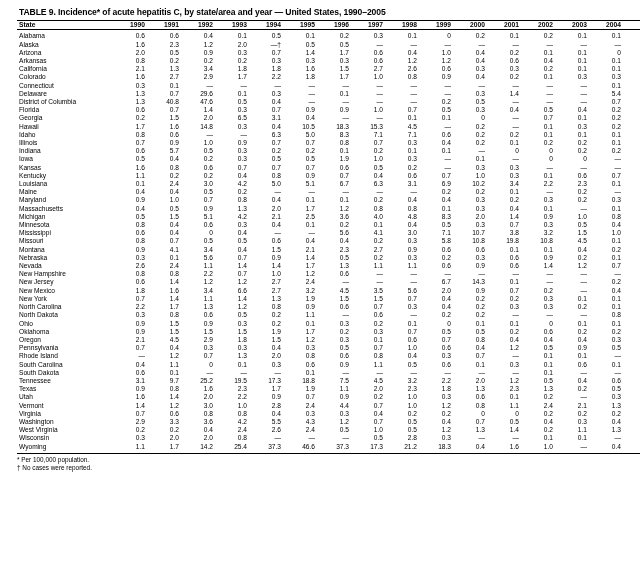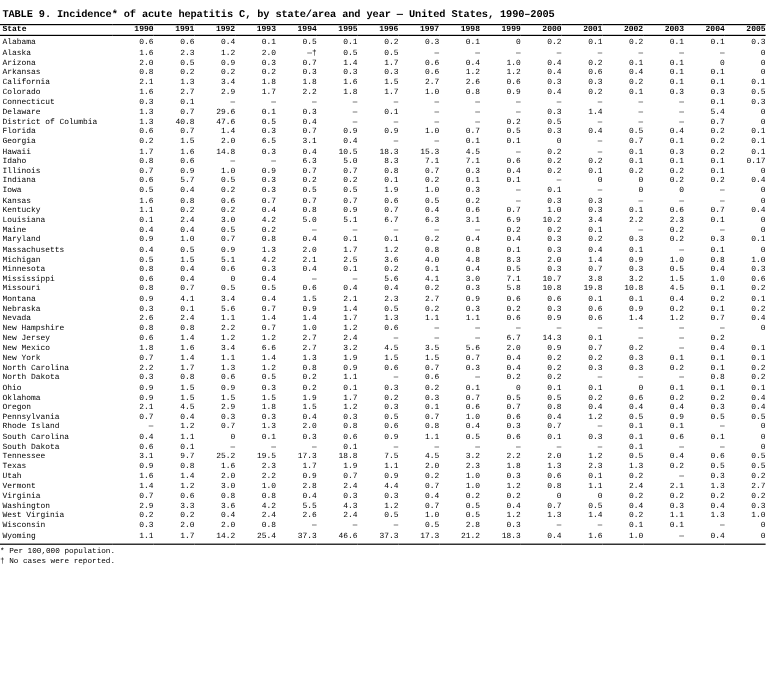--- a/index.html
+++ b/index.html
@@ -7,23 +7,22 @@
     padding: 0;
     background: #ffffff;
   }
   body {
     width: 640px;
     font-family: "Liberation Sans", sans-serif;
     color: #000000;
   }
   .page {
     width: 640px;
-    padding: 4px 4px 2px 0;
+    padding: 4px 4px 2px 17px;
     box-sizing: border-box;
-    font-family: Liberation Mono, monospace;
   }
   .title {
     font-size: 8.6px;
     font-weight: bold;
     margin: 3px 0 3px 2px;
     letter-spacing: -0.1px;
     white-space: nowrap;
   }
   table.data {
     border-collapse: collapse;

